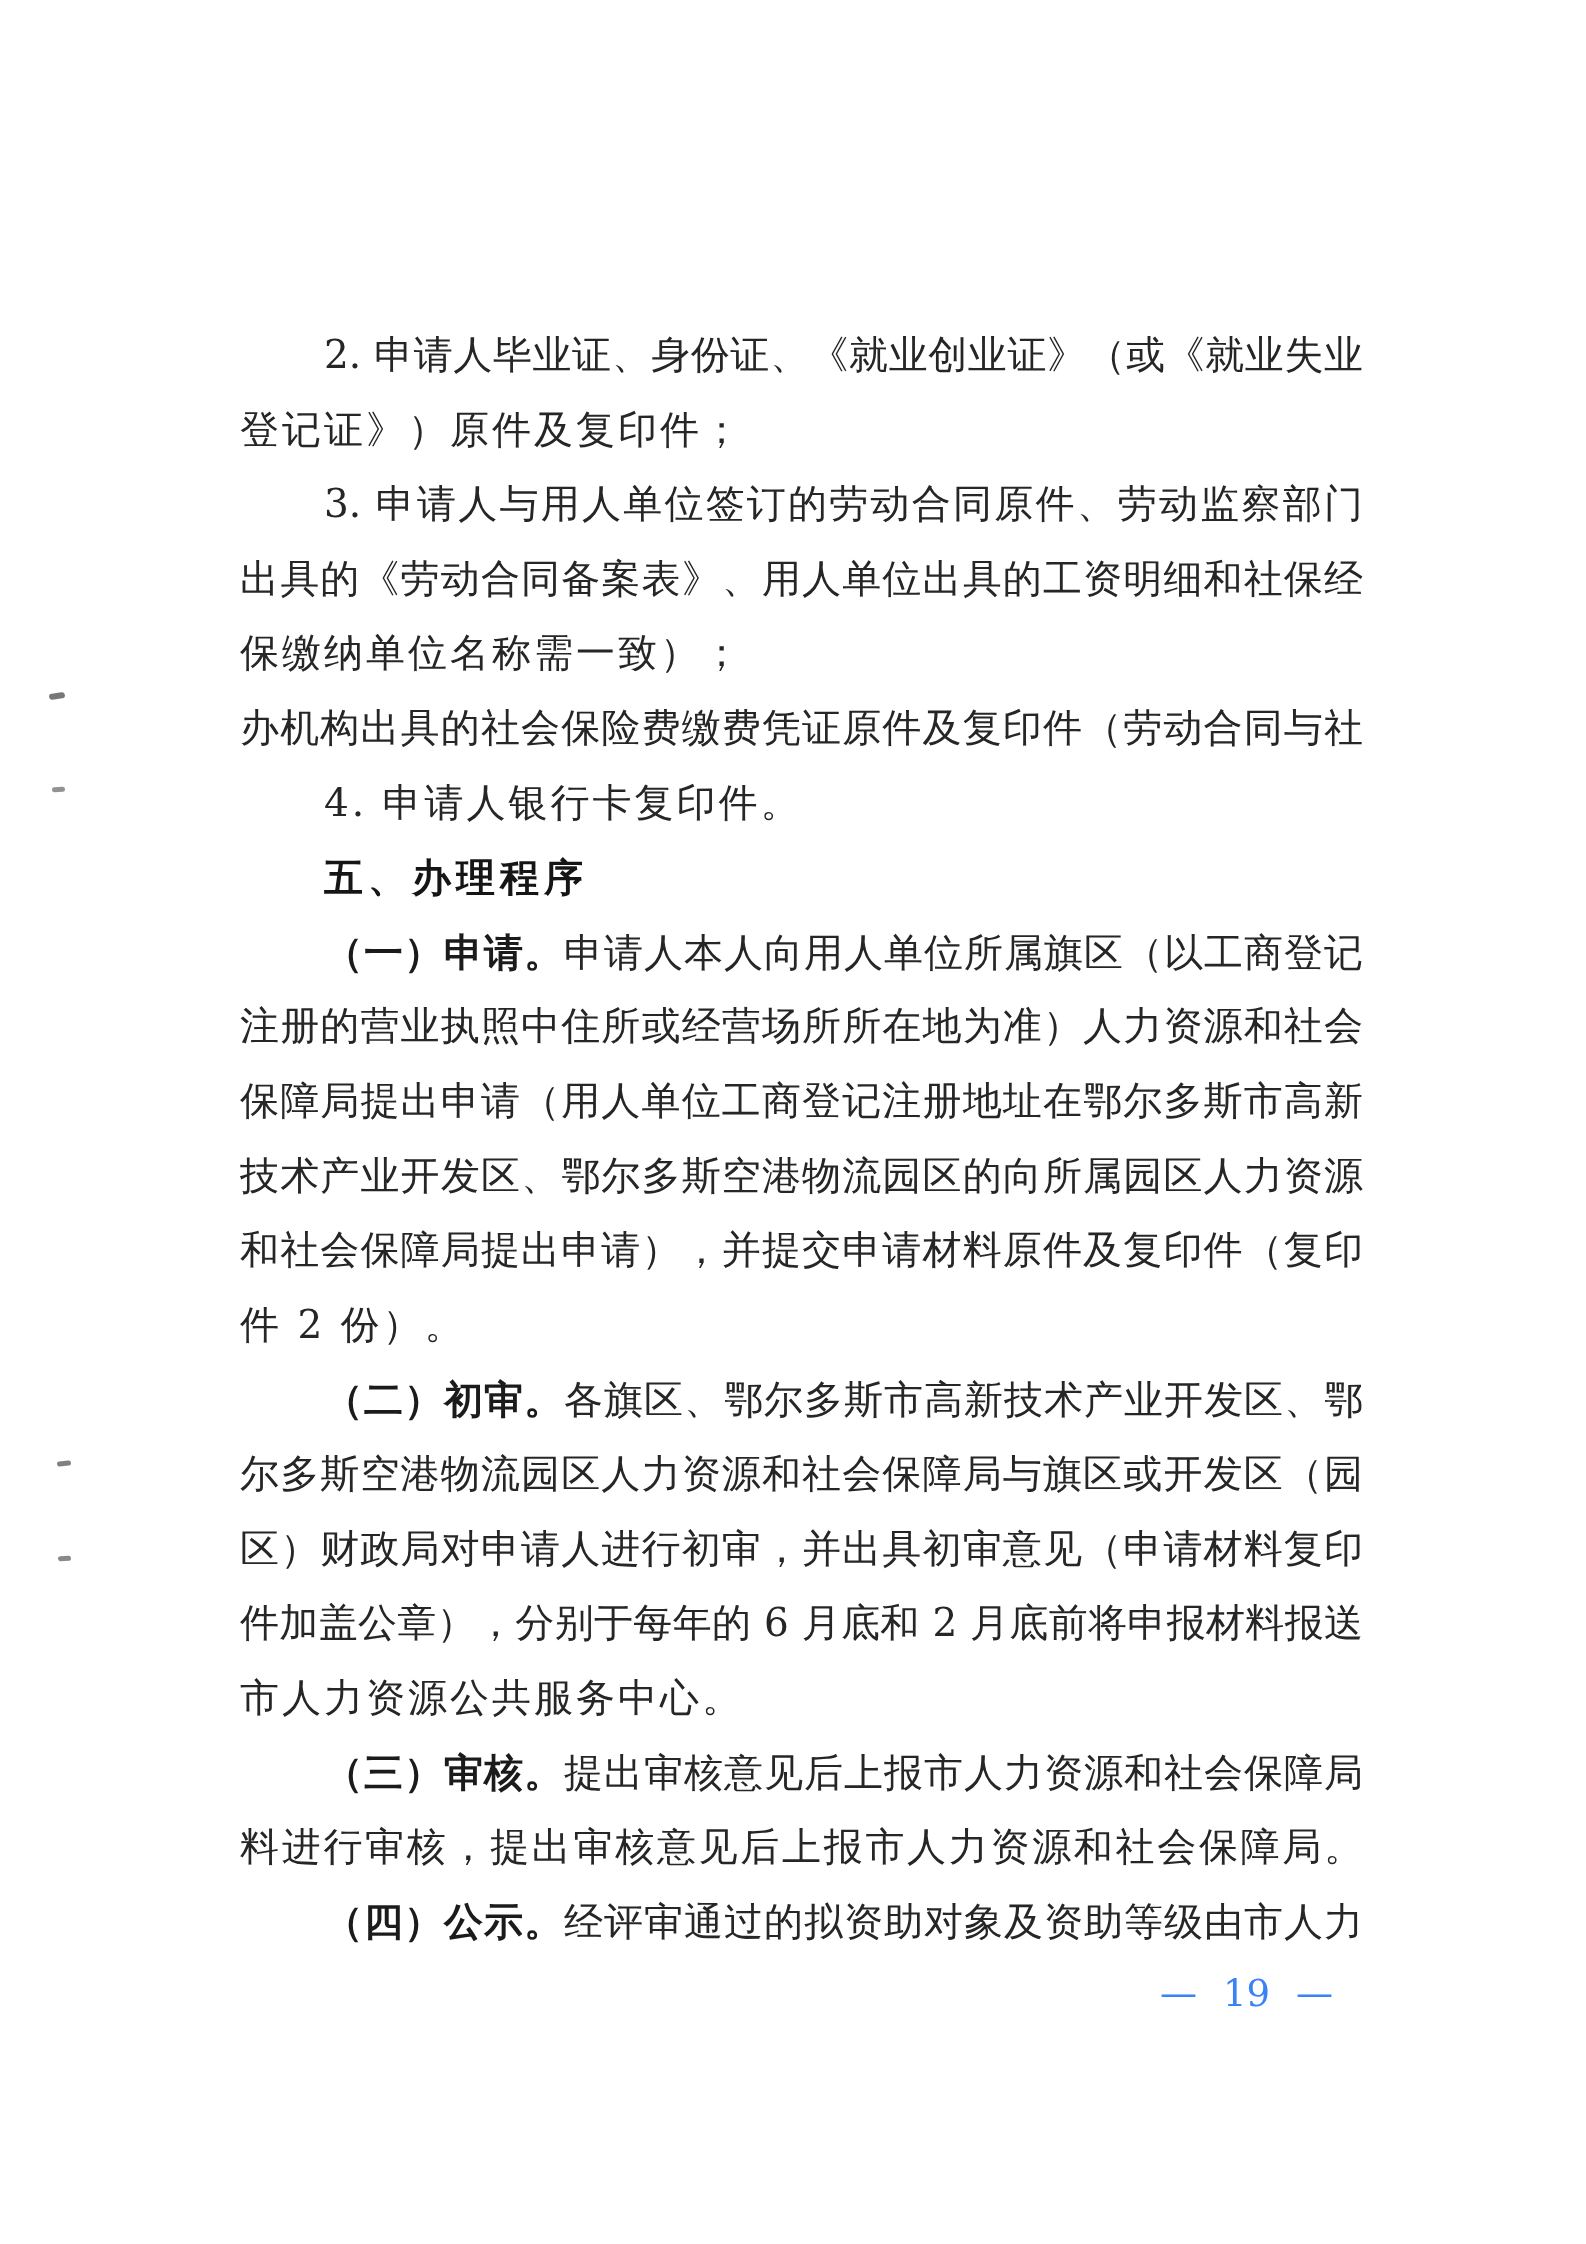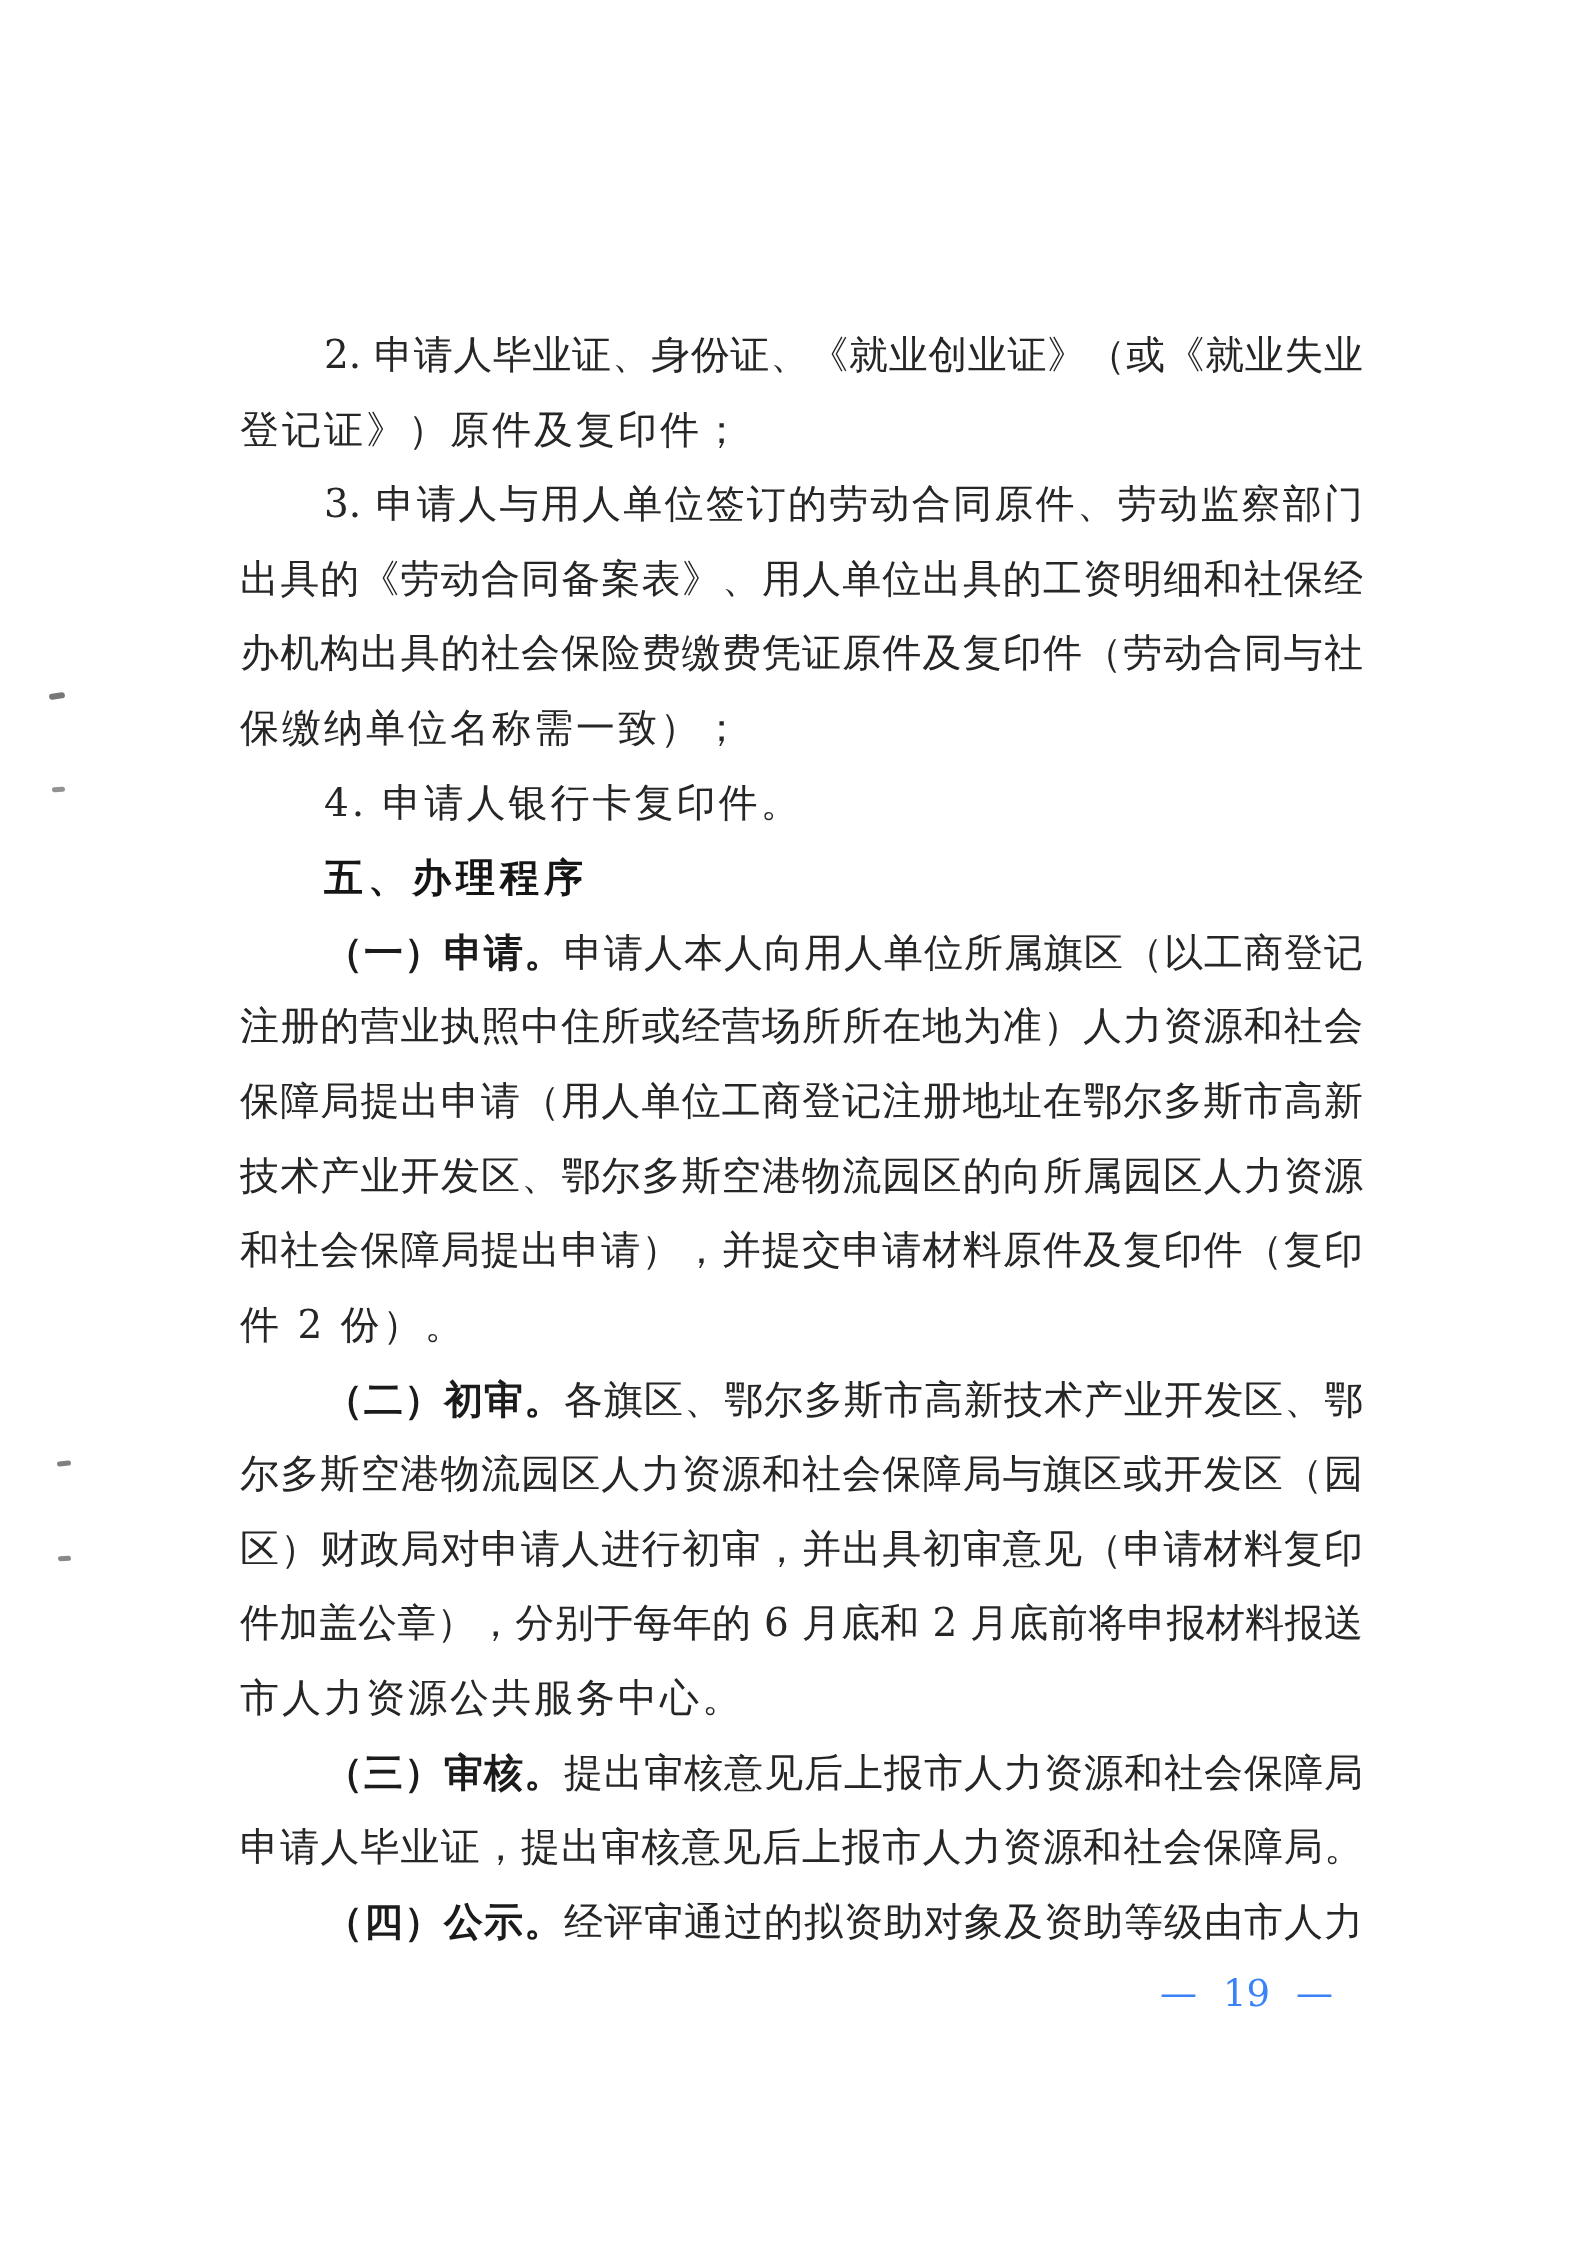--- a/index.html
+++ b/index.html
@@ -73,43 +73,43 @@
 </head>
 <body>
 
 <div class="page">
 
   <div class="doc">
     <div class="line j ind">2. 申请人毕业证、身份证、《就业创业证》（或《就业失业</div>
     <div class="line">登记证》）原件及复印件；</div>
     <div class="line j ind">3. 申请人与用人单位签订的劳动合同原件、劳动监察部门</div>
     <div class="line j">出具的《劳动合同备案表》、用人单位出具的工资明细和社保经</div>
+    <div class="line">保缴纳单位名称需一致）；</div>
     <div class="line j">办机构出具的社会保险费缴费凭证原件及复印件（劳动合同与社</div>
-    <div class="line">保缴纳单位名称需一致）；</div>
     <div class="line ind">4. 申请人银行卡复印件。</div>
     <div class="line ind heading">五、办理程序</div>
     <div class="line j ind">
       <span class="b">（一）申请。</span><span>申请人本人向用人单位所属旗区（以工商登记</span>
     </div>
     <div class="line j">注册的营业执照中住所或经营场所所在地为准）人力资源和社会</div>
     <div class="line j">保障局提出申请（用人单位工商登记注册地址在鄂尔多斯市高新</div>
     <div class="line j">技术产业开发区、鄂尔多斯空港物流园区的向所属园区人力资源</div>
     <div class="line j">和社会保障局提出申请），并提交申请材料原件及复印件（复印</div>
     <div class="line">件 2 份）。</div>
     <div class="line j ind">
       <span class="b">（二）初审。</span><span>各旗区、鄂尔多斯市高新技术产业开发区、鄂</span>
     </div>
     <div class="line j">尔多斯空港物流园区人力资源和社会保障局与旗区或开发区（园</div>
     <div class="line j">区）财政局对申请人进行初审，并出具初审意见（申请材料复印</div>
     <div class="line j">件加盖公章），分别于每年的 6 月底和 2 月底前将申报材料报送</div>
     <div class="line">市人力资源公共服务中心。</div>
     <div class="line j ind">
       <span class="b">（三）审核。</span><span>提出审核意见后上报市人力资源和社会保障局</span>
     </div>
-    <div class="line j">申请人毕业证，提出审核意见后上报市人力资源和社会保障局。</div>
+    <div class="line j">料进行审核，提出审核意见后上报市人力资源和社会保障局。</div>
     <div class="line j ind">
       <span class="b">（四）公示。</span><span>经评审通过的拟资助对象及资助等级由市人力</span>
     </div>
   </div>
 
   <div class="footer">
     <span class="dash">—</span><span class="num">19</span><span class="dash">—</span>
   </div>
 
   <div class="mark m1"></div>

